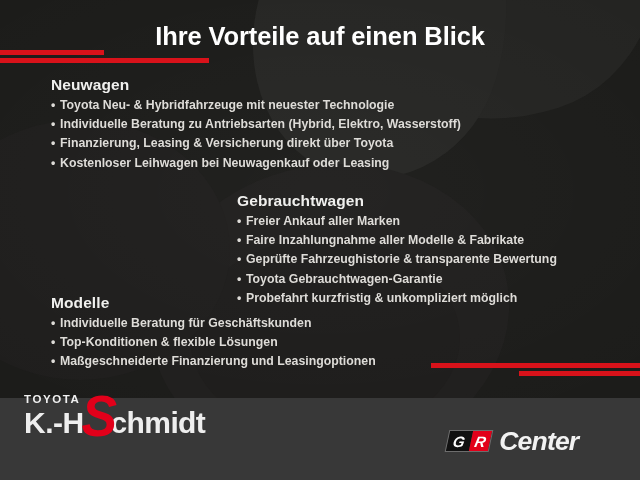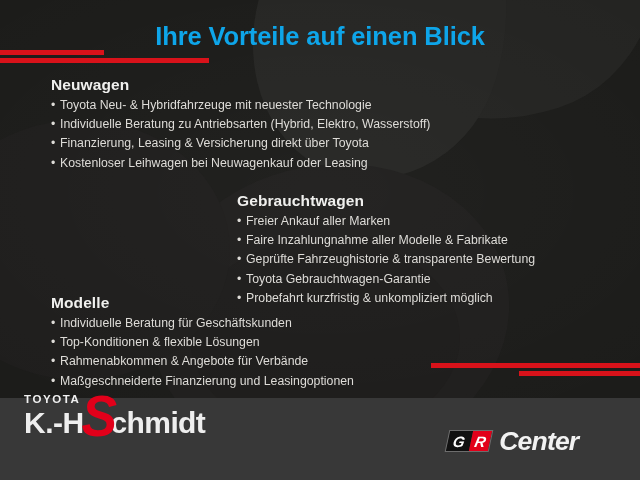--- a/index.html
+++ b/index.html
@@ -80,21 +80,21 @@
 
   
   .title {
     position: absolute;
     left: 0;
     top: 22px;
     width: 640px;
     text-align: center;
     font-size: 25.5px;
     font-weight: bold;
-    color: #0ea5e9;
+    color: #ffffff;
     letter-spacing: -0.1px;
   }
 
   
   .bar {
     position: absolute;
     background: #d8121a;
     height: 5px;
   }
   .bar-tl-top   { left: 0px;   top: 50px;  width: 104px; }
@@ -108,20 +108,21 @@
     margin: 0 0 2px 0;
     font-size: 15.5px;
     font-weight: bold;
     color: #f0f0ee;
     letter-spacing: 0.1px;
   }
   .block ul {
     margin: 0;
     padding: 0;
     list-style: none;
+    font-weight: bold;
   }
   .block li {
     font-size: 12.3px;
     color: #dedcd8;
     line-height: 19.2px;
     white-space: nowrap;
   }
   .block li .bullet {
     display: inline-block;
     width: 9px;
@@ -264,21 +265,20 @@
       <li><span class="bullet">•</span><span>Toyota Gebrauchtwagen-Garantie</span></li>
       <li><span class="bullet">•</span><span>Probefahrt kurzfristig &amp; unkompliziert möglich</span></li>
     </ul>
   </div>
 
   <div class="block block-gewerbe">
     <h2>Modelle</h2>
     <ul>
       <li><span class="bullet">•</span><span>Individuelle Beratung für Geschäftskunden</span></li>
       <li><span class="bullet">•</span><span>Top-Konditionen &amp; flexible Lösungen</span></li>
-      <li><span class="bullet">•</span><span>Rahmenabkommen &amp; Angebote für Verbände</span></li>
       <li><span class="bullet">•</span><span>Maßgeschneiderte Finanzierung und Leasingoptionen</span></li>
     </ul>
   </div>
 
   <div class="footer"></div>
 
   <div class="logo-schmidt">
     <div class="logo-toyota-word">TOYOTA</div>
     <div class="logo-schmidt-name"><span class="kh">K.-H.</span><span class="chmidt">chmidt</span></div>
     <div class="logo-s-big">S</div>

